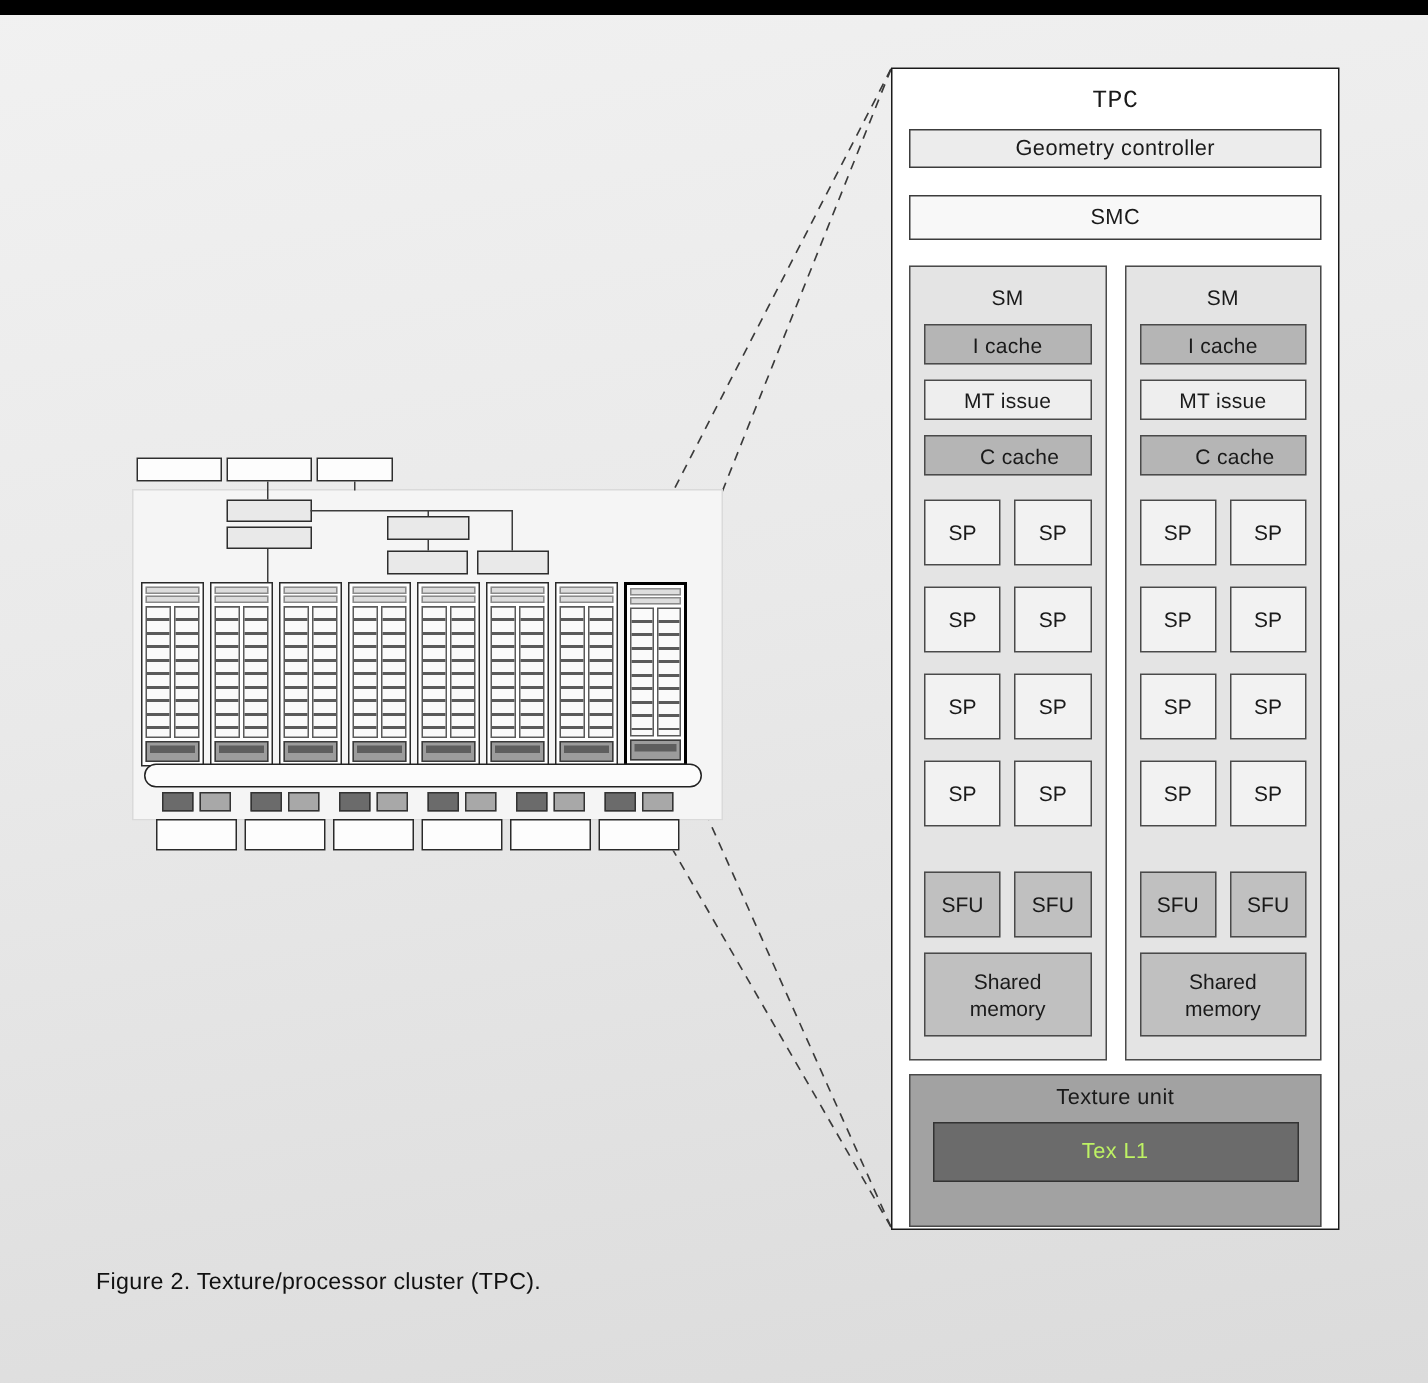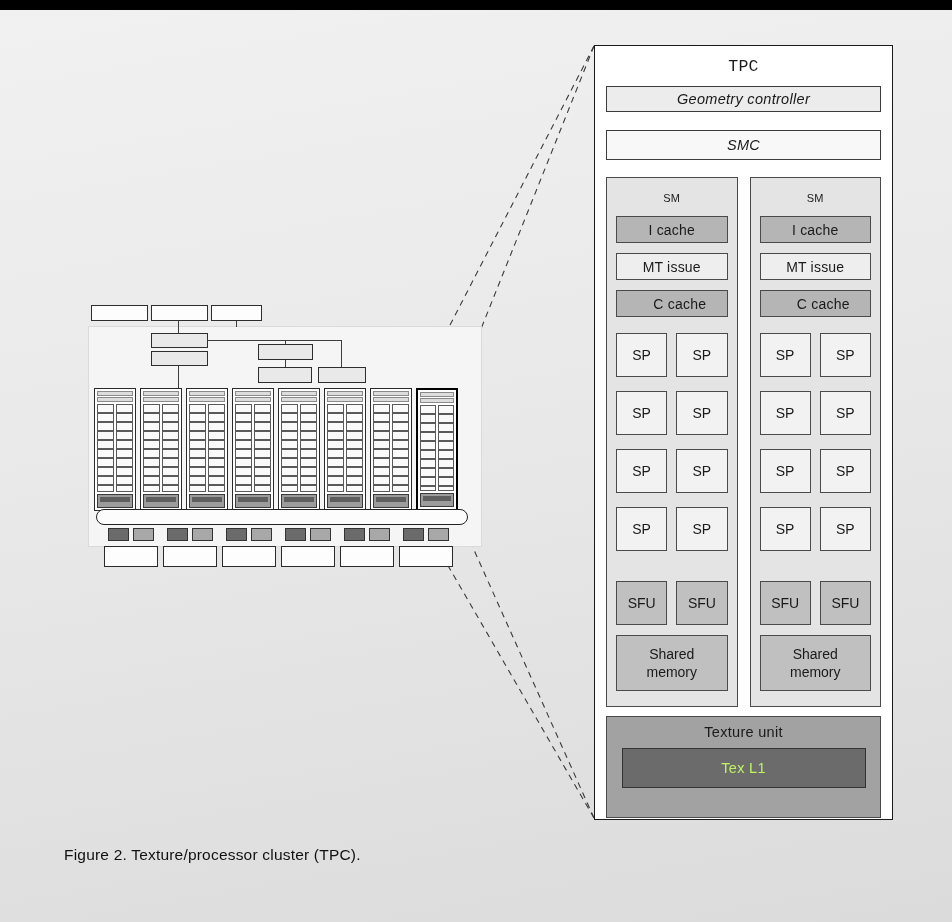--- a/index.html
+++ b/index.html
@@ -11,26 +11,26 @@
     background:linear-gradient(170deg,#f1f1f1 0%,#e9e9e9 45%,#dbdbdb 100%);
   }
   .topbar{position:absolute;left:0;top:0;width:100%;height:10px;background:#000;z-index:5;}
   svg.lines{position:absolute;left:0;top:0;z-index:1;}
 
   
   .tpc-panel{position:absolute;left:594px;top:45px;width:299px;height:775px;
     background:#ffffff;border:1.4px solid var(--panel_border,#1a1a1a);
     padding:0 11px;z-index:2;}
   .tpc-title{margin-top:11px;line-height:19px;text-align:center;font-size:16.5px;letter-spacing:.3px;font-family:Liberation Mono, monospace;}
-  .gbox{height:26px;margin-top:10px;border:1px solid #3c3c3c;display:flex;align-items:center;justify-content:center;font-size:14.5px;letter-spacing:.3px;font-style:italic;}
+  .gbox{height:26px;margin-top:10px;border:1px solid #3c3c3c;display:flex;align-items:center;justify-content:center;font-size:14.5px;letter-spacing:.3px;}
   .geo{background:#ececec;}
   .smcbox{height:30px;margin-top:18px;background:#f8f8f8;}
   .sm-row{display:flex;gap:12px;margin-top:17px;height:530px;}
   .sm{flex:1;border:1px solid #4a4a4a;background:var(--sm_bg,#e4e4e4);padding:9px;}
-  .sm-title{text-align:center;font-size:11px;line-height:18px;margin-top:2px;letter-spacing:.3px;}
+  .sm-title{text-align:center;font-size:14px;line-height:18px;margin-top:2px;letter-spacing:.3px;}
   .srow{height:27px;border:1px solid #4a4a4a;display:flex;align-items:center;justify-content:center;font-size:14px;letter-spacing:.2px;}
   .icache,.ccache{background:var(--cache_gray,#b5b5b5);}
   .icache{margin-top:9px;}
   .mtissue{margin-top:10px;background:var(--light_box,#eeeeee);}
   .ccache{margin-top:10px;padding-left:16px;}
   .sp-grid{margin-top:16px;display:grid;grid-template-columns:1fr 1fr;gap:14px 9px;}
   .sp{height:44px;border:1px solid #4a4a4a;background:var(--sp_bg,#f2f2f2);display:flex;align-items:center;justify-content:center;font-size:14px;}
   .sfu-row{margin-top:30px;display:flex;gap:9px;}
   .sfu{flex:1;height:44px;border:1px solid #4a4a4a;background:var(--sfu_gray,#c0c0c0);display:flex;align-items:center;justify-content:center;font-size:14px;}
   .shared{margin-top:10px;height:56px;border:1px solid #4a4a4a;background:var(--sfu_gray,#c0c0c0);

